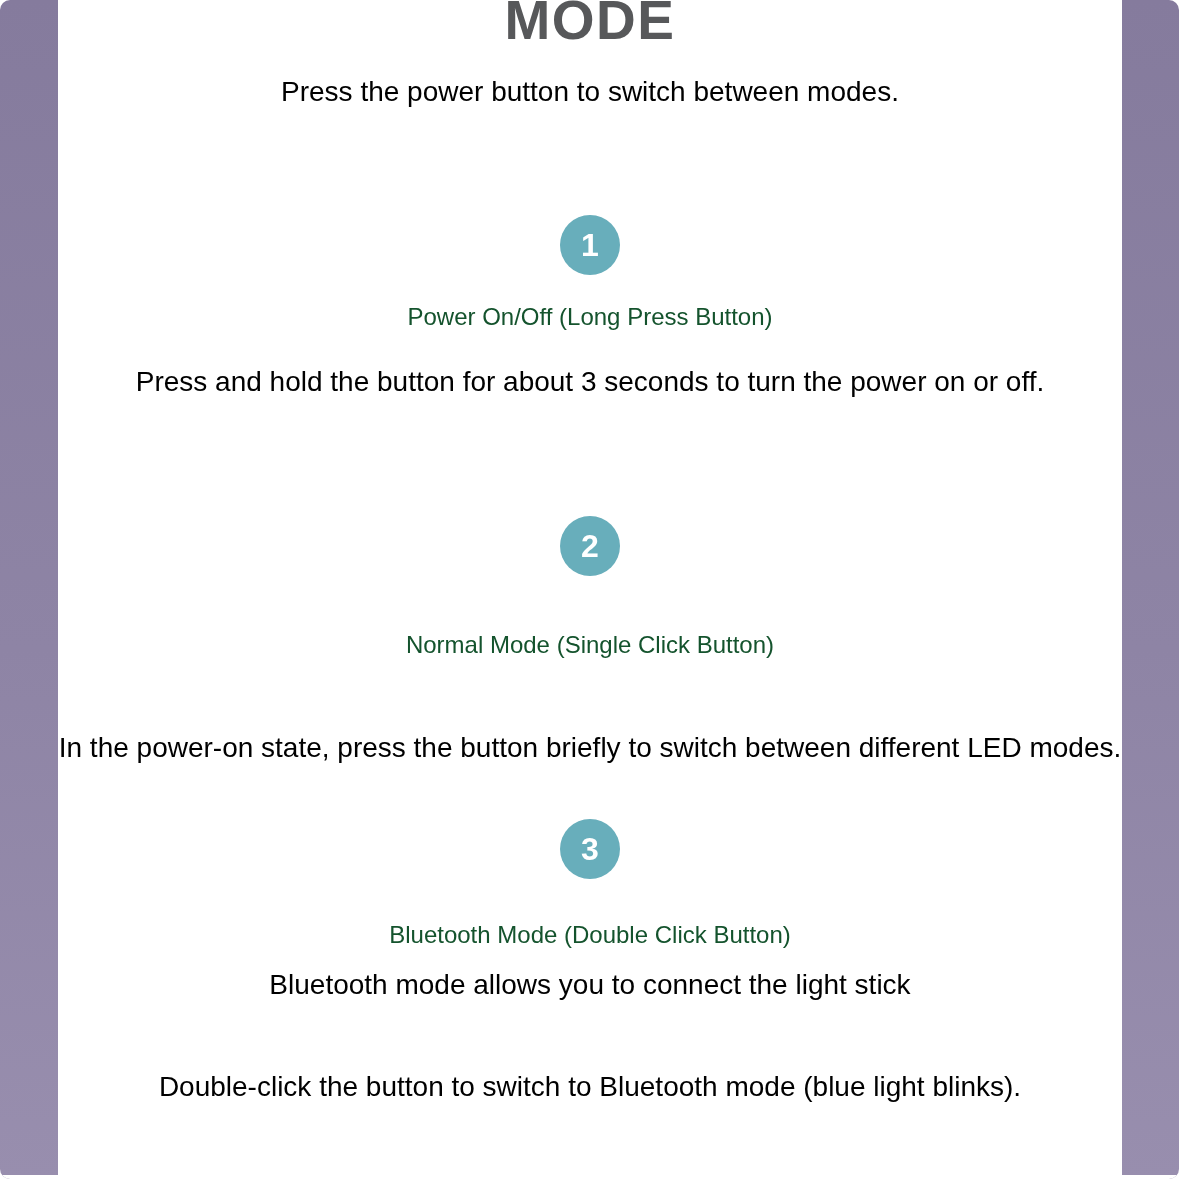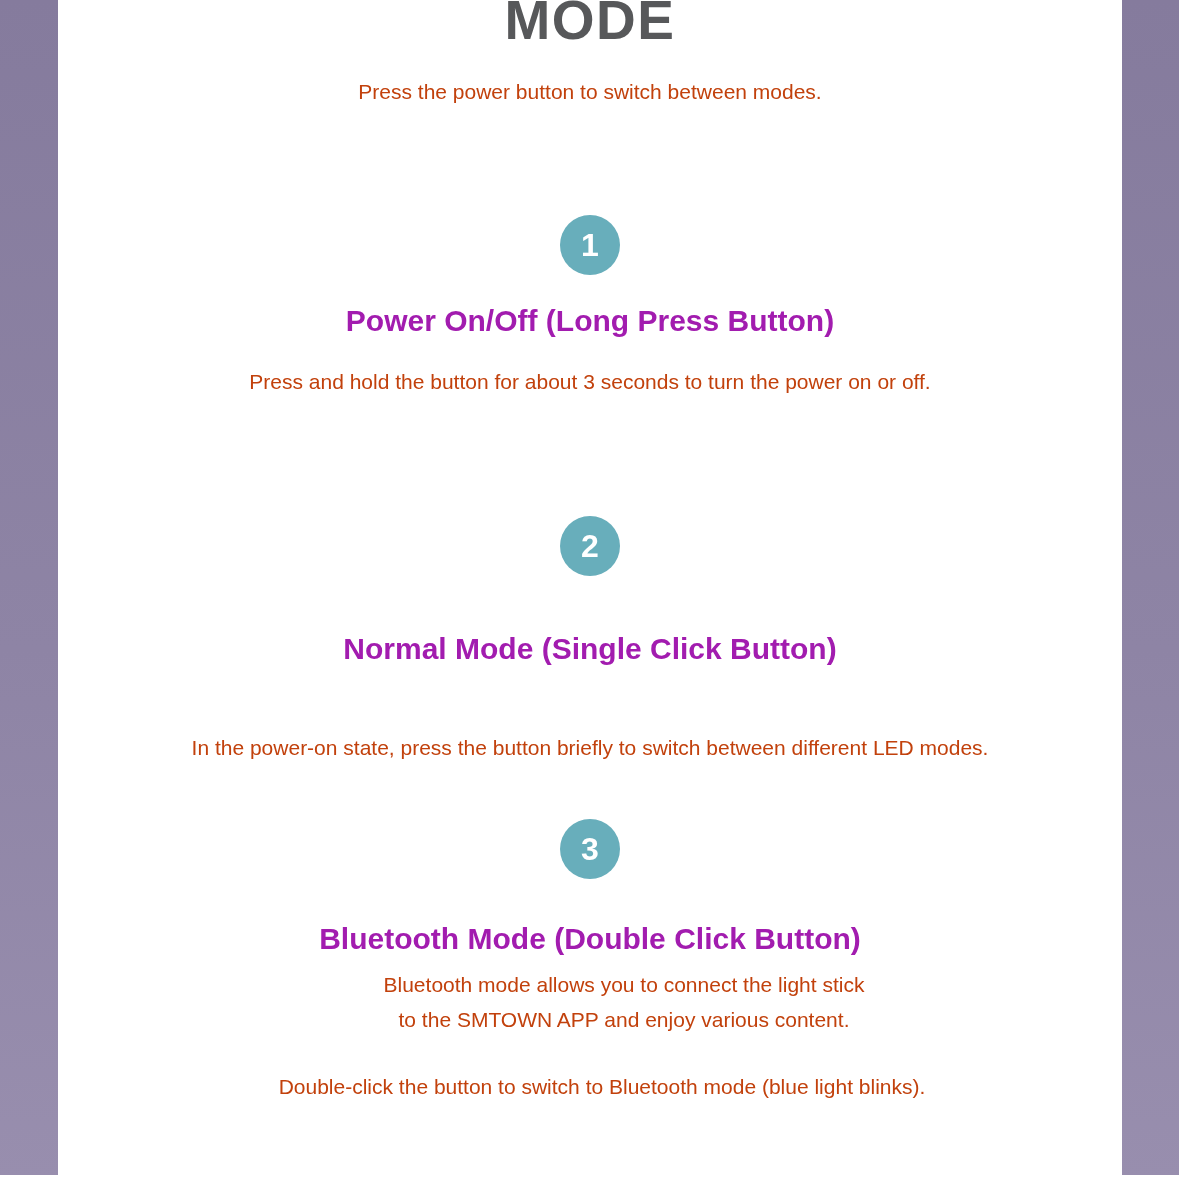--- a/index.html
+++ b/index.html
@@ -7,20 +7,21 @@
     padding: 0;
     background: #ffffff;
     font-family: "Liberation Sans", sans-serif;
   }
   .page {
     position: relative;
     width: 1179px;
     height: 1179px;
     overflow: hidden;
     background: linear-gradient(180deg, #857b9d 0%, #8e84a5 55%, #988eae 100%);
+    border-radius: 10px;
   }
   .bottom-strip {
     position: absolute;
     left: 0; right: 0; bottom: 0;
     height: 4px;
     background: #ffffff;
   }
   .content {
     position: absolute;
     top: 0;
@@ -38,30 +39,30 @@
   }
   .title {
     top: -7px;
     font-size: 55px;
     font-weight: bold;
     letter-spacing: 1.5px;
     color: #57585a;
     line-height: 1.0;
   }
   .subtitle, .body-text {
-    font-size: 21px;
+    font-size: 28px;
     font-weight: 400;
-    color: #c2410c;
+    color: #000000;
     line-height: 35px;
   }
   .subtitle { top: 74px; }
   .step-heading {
-    font-size: 30px;
-    font-weight: bold;
-    color: #a21caf;
+    font-size: 24px;
+    font-weight: normal;
+    color: #14532d;
     line-height: 1.2;
   }
   .badge {
     left: 50%;
     margin-left: -30px;
     width: 60px;
     height: 60px;
     border-radius: 50%;
     background: #68aebb;
     display: flex;
@@ -75,22 +76,22 @@
     line-height: 1;
   }
   .badge-1 { top: 215px; }
   .h-1     { top: 303px; }
   .b-1     { top: 364px; }
   .badge-2 { top: 516px; }
   .h-2     { top: 603px; margin-top: 28px; }
   .b-2     { top: 686px; margin-top: 44px; }
   .badge-3 { top: 819px; }
   .h-3     { top: 906px; margin-top: 15px; }
-  .b-3     { top: 967px; margin-left: 34px; }
-  .p-4     { top: 1070px; line-height: 34px; margin-left: 12px; }
+  .b-3     { top: 967px; }
+  .p-4     { top: 1070px; line-height: 34px; }
 </style>
 </head>
 <body>
 
 <div class="page">
 
   <div class="content">
 
     <h1 class="title">MODE</h1>
 
@@ -107,21 +108,20 @@
     </div>
     <h2 class="step-heading h-2">Normal Mode (Single Click Button)</h2>
     <p class="body-text b-2">In the power-on state, press the button briefly to switch between different LED modes.</p>
 
     <div class="badge badge-3">
       <span>3</span>
     </div>
     <h2 class="step-heading h-3">Bluetooth Mode (Double Click Button)</h2>
     <p class="body-text b-3">
       <span>Bluetooth mode allows you to connect the light stick</span><br>
-      <span>to the SMTOWN APP and enjoy various content.</span>
     </p>
     <p class="body-text p-4">
       <span>Double-click the button to switch to Bluetooth mode (blue light blinks).</span><br>
     </p>
 
   </div>
 
   <div class="bottom-strip"></div>
 
 </div>

